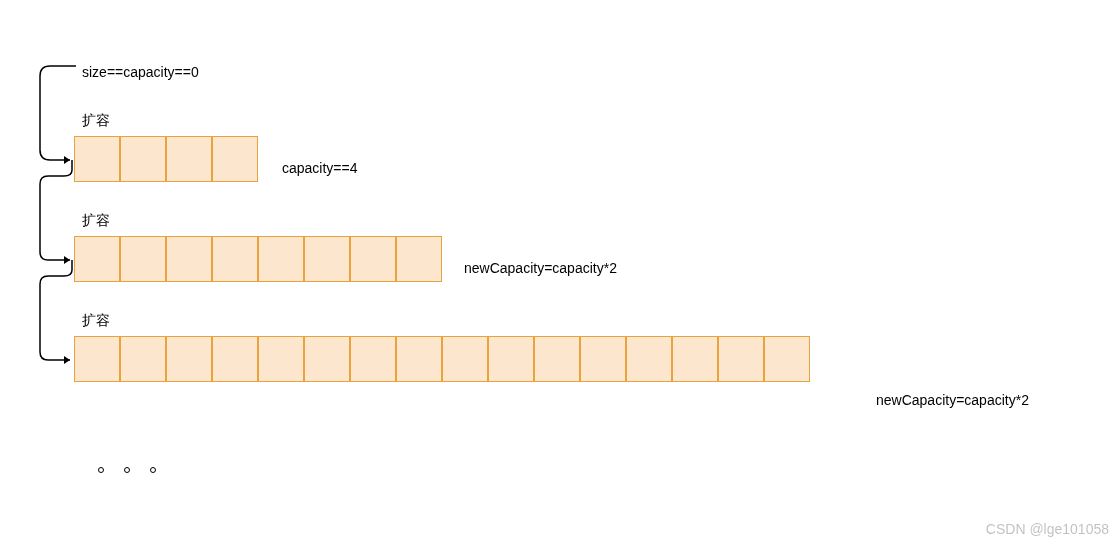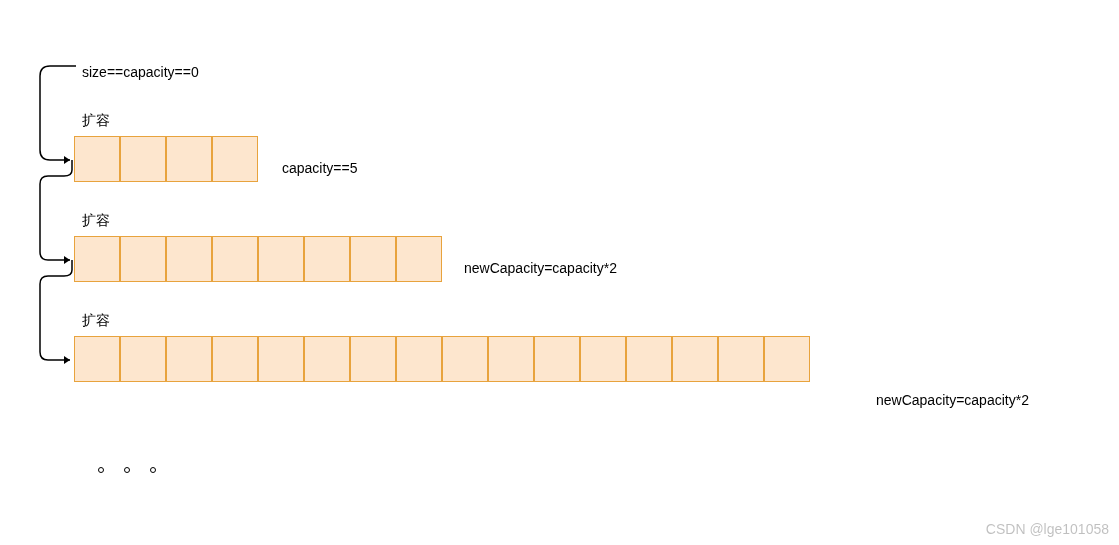--- a/index.html
+++ b/index.html
@@ -70,21 +70,21 @@
   <path d="M 30 100 L 24 96 L 24 104 Z" fill="#000"></path>
 </svg>
 
 <div class="stage-label" style="left:82px; top:112px;">扩容</div>
 <div class="cell-row" id="row-0" style="left:74px; top:136px;">
     <div class="cell"></div>
     <div class="cell"></div>
     <div class="cell"></div>
     <div class="cell"></div>
   </div>
-<div class="right-text" style="left:282px; top:160px;">capacity==5</div>
+<div class="right-text" style="left:282px; top:160px;">capacity==4</div>
 
 <svg class="arrow-svg" style="left:40px; top:160px;" width="40" height="110">
   <path d="M 32 0 L 32 10 Q 32 16 24 16 L 8 16 Q 0 16 0 24 L 0 92 Q 0 100 8 100 L 30 100" stroke="#000" stroke-width="1.5" fill="none"></path>
   <path d="M 30 100 L 24 96 L 24 104 Z" fill="#000"></path>
 </svg>
 
 <div class="stage-label" style="left:82px; top:212px;">扩容</div>
 <div class="cell-row" id="row-1" style="left:74px; top:236px;">
     <div class="cell"></div>
     <div class="cell"></div>

